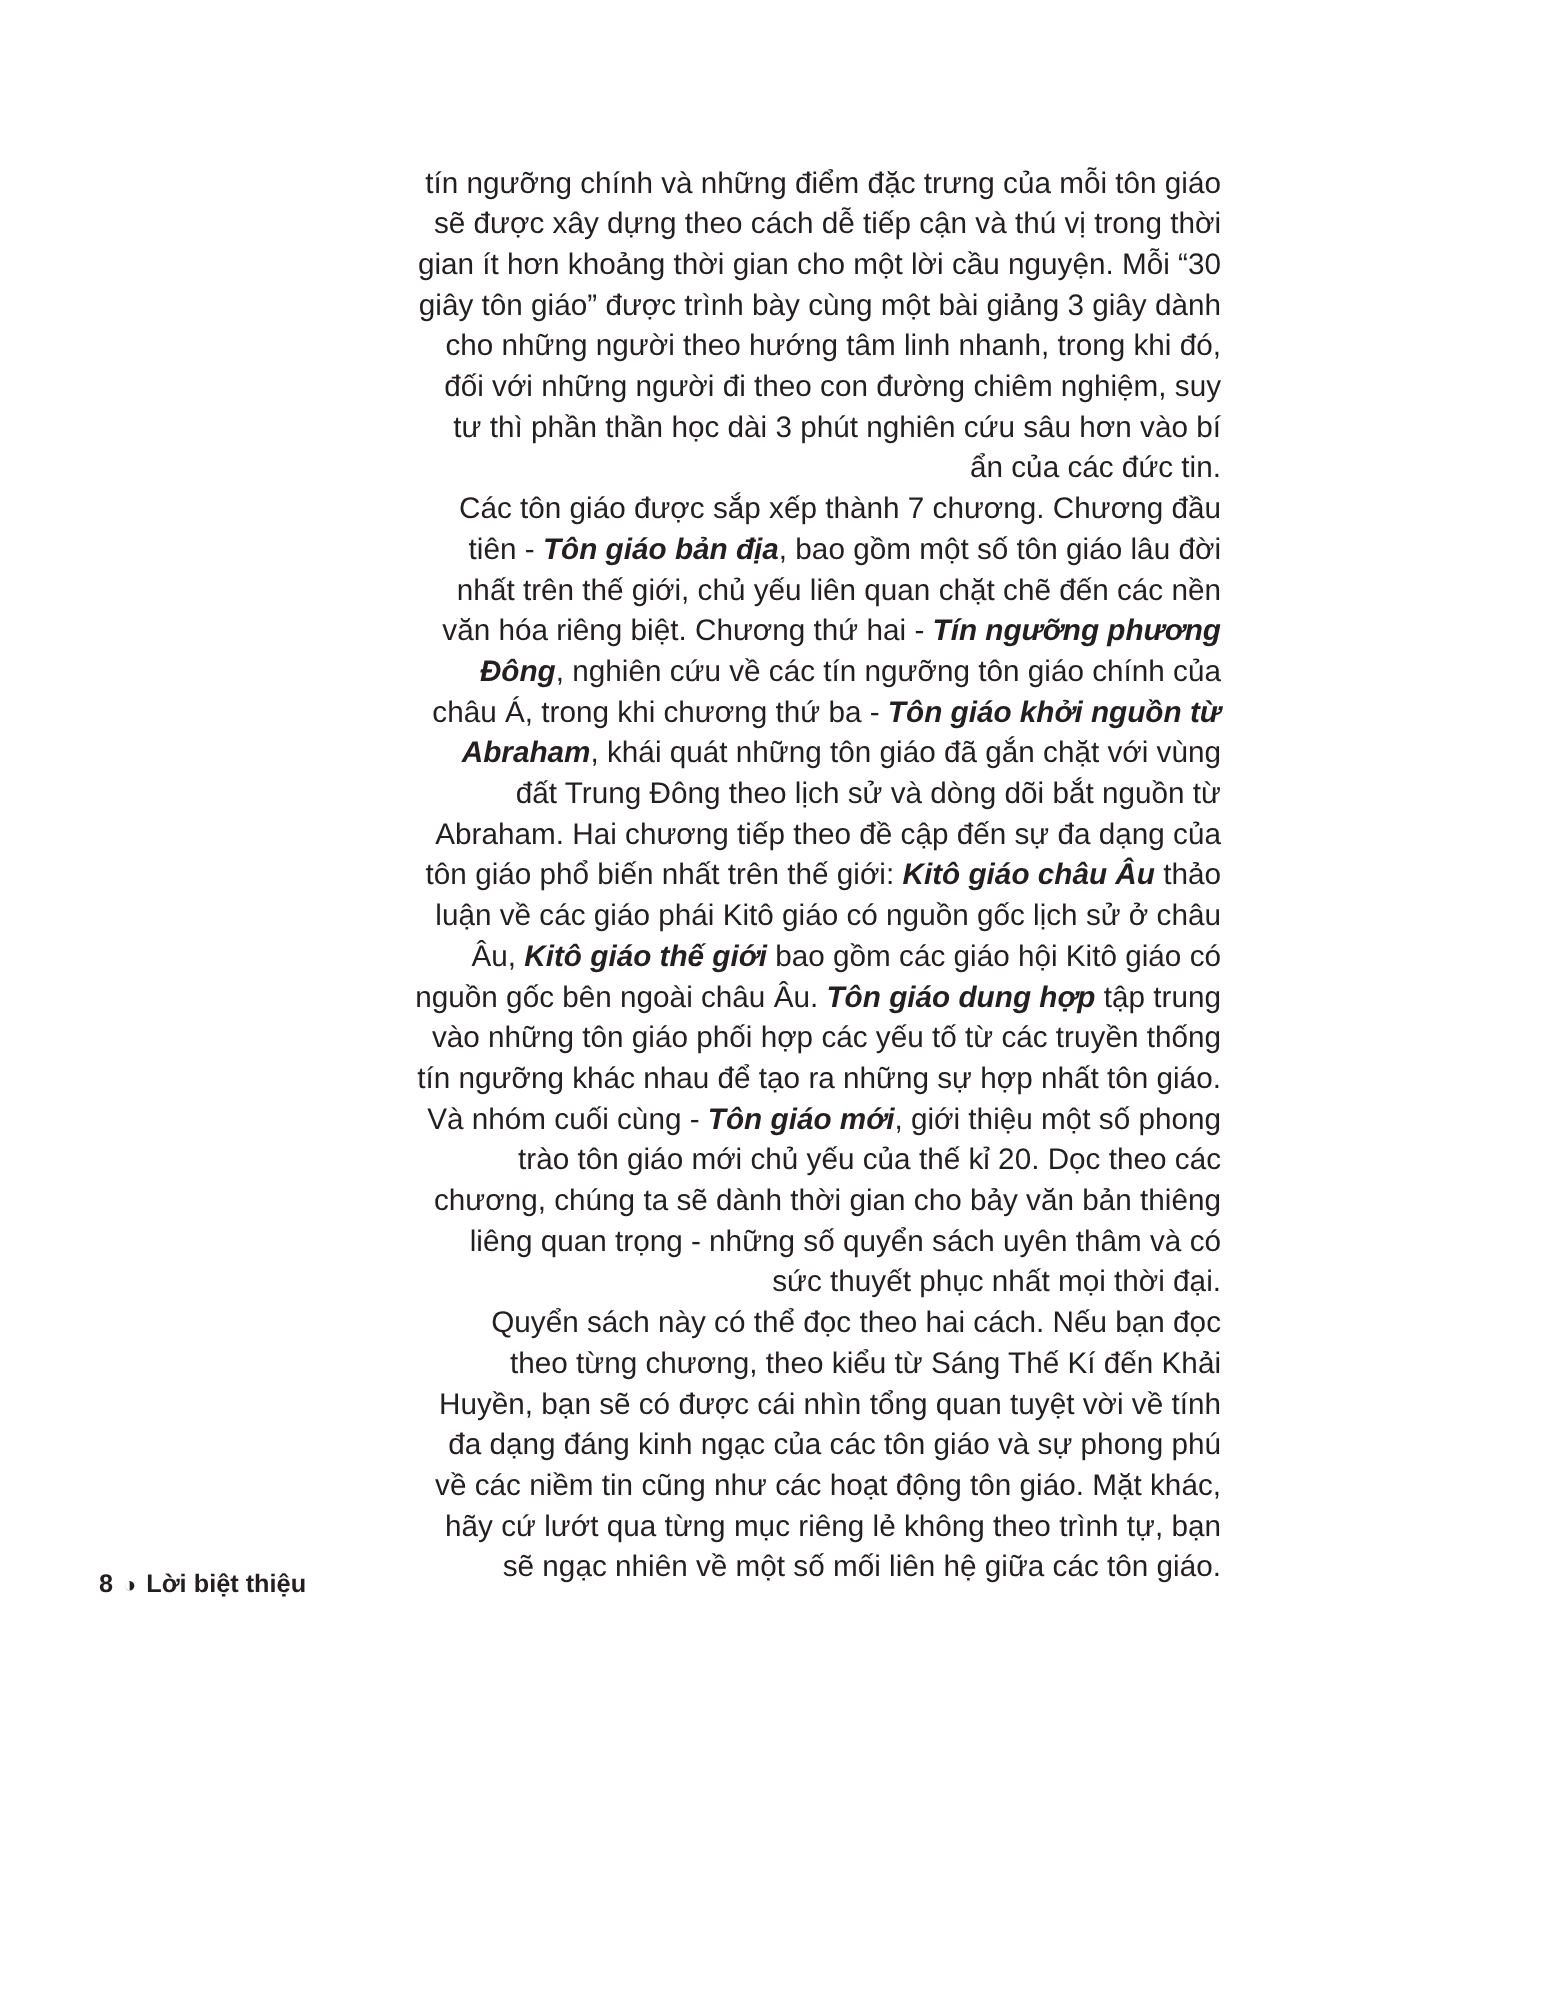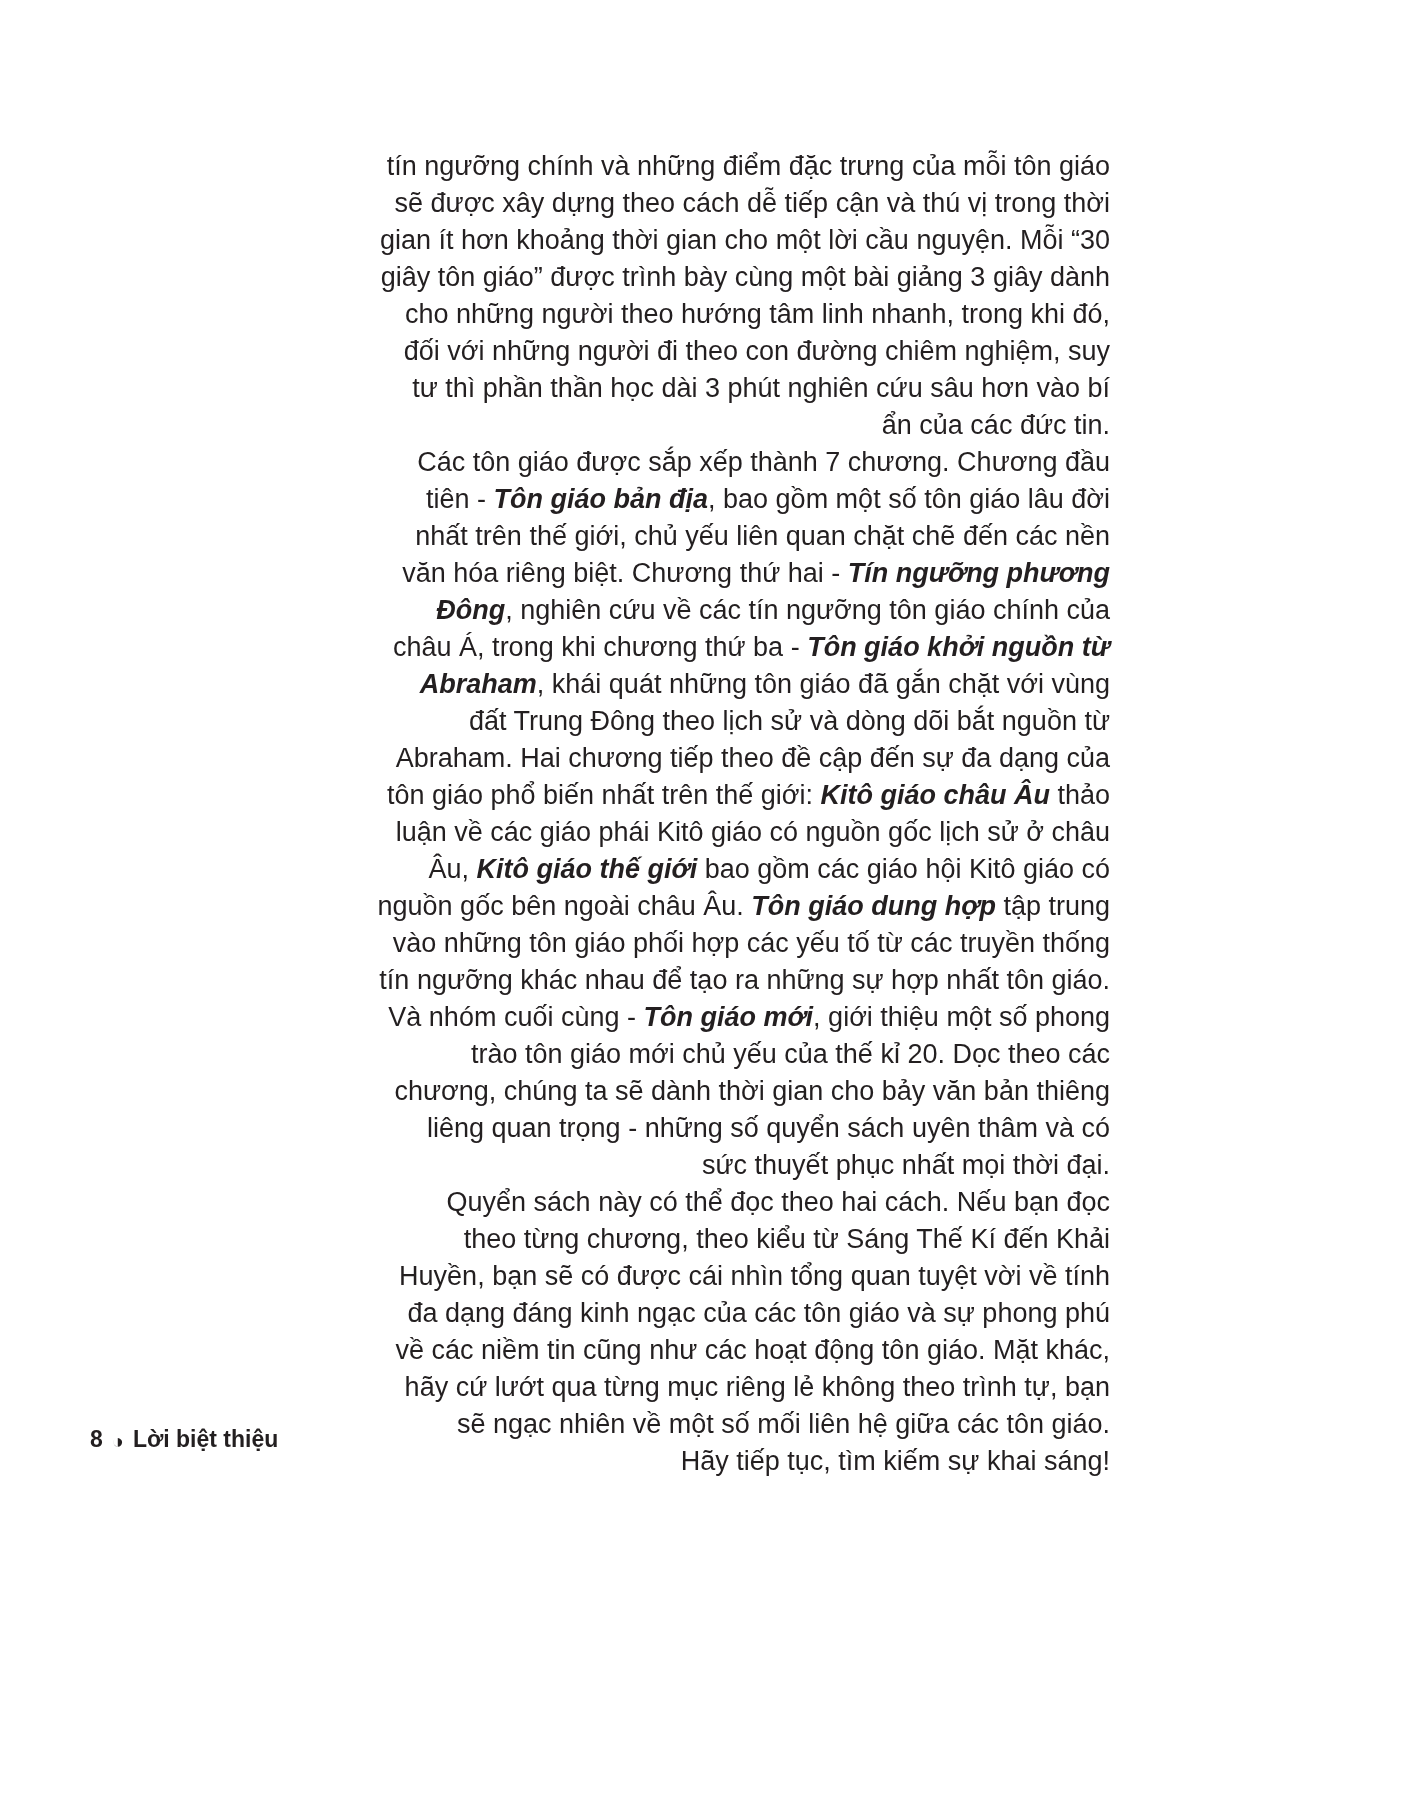--- a/index.html
+++ b/index.html
@@ -57,20 +57,19 @@
     font-weight: 700;
   }
 </style>
 </head>
 <body>
 
 <div class="text-column">
     <p class="para"><span>tín ngưỡng chính và những điểm đặc trưng của mỗi tôn giáo sẽ được xây dựng theo cách dễ tiếp cận và thú vị trong thời gian ít hơn khoảng thời gian cho một lời cầu nguyện. Mỗi “30 giây tôn giáo” được trình bày cùng một bài giảng 3 giây dành cho những người theo hướng tâm linh nhanh, trong khi đó, đối với những người đi theo con đường chiêm nghiệm, suy tư thì phần thần học dài 3 phút nghiên cứu sâu hơn vào bí ẩn của các đức tin.</span></p>
     <p class="para indent"><span>Các tôn giáo được sắp xếp thành 7 chương. Chương đầu tiên - </span><strong>Tôn giáo bản địa</strong><span>, bao gồm một số tôn giáo lâu đời nhất trên thế giới, chủ yếu liên quan chặt chẽ đến các nền văn hóa riêng biệt. Chương thứ hai - </span><strong>Tín ngưỡng phương Đông</strong><span>, nghiên cứu về các tín ngưỡng tôn giáo chính của châu Á, trong khi chương thứ ba - </span><strong>Tôn giáo khởi nguồn từ Abraham</strong><span>, khái quát những tôn giáo đã gắn chặt với vùng đất Trung Đông theo lịch sử và dòng dõi bắt nguồn từ Abraham. Hai chương tiếp theo đề cập đến sự đa dạng của tôn giáo phổ biến nhất trên thế giới: </span><strong>Kitô giáo châu Âu</strong><span> thảo luận về các giáo phái Kitô giáo có nguồn gốc lịch sử ở châu Âu, </span><strong>Kitô giáo thế giới</strong><span> bao gồm các giáo hội Kitô giáo có nguồn gốc bên ngoài châu Âu. </span><strong>Tôn giáo dung hợp</strong><span> tập trung vào những tôn giáo phối hợp các yếu tố từ các truyền thống tín ngưỡng khác nhau để tạo ra những sự hợp nhất tôn giáo. Và nhóm cuối cùng - </span><strong>Tôn giáo mới</strong><span>, giới thiệu một số phong trào tôn giáo mới chủ yếu của thế kỉ 20. Dọc theo các chương, chúng ta sẽ dành thời gian cho bảy văn bản thiêng liêng quan trọng - những số quyển sách uyên thâm và có sức thuyết phục nhất mọi thời đại.</span></p>
     <p class="para indent"><span>Quyển sách này có thể đọc theo hai cách. Nếu bạn đọc theo từng chương, theo kiểu từ Sáng Thế Kí đến Khải Huyền, bạn sẽ có được cái nhìn tổng quan tuyệt vời về tính đa dạng đáng kinh ngạc của các tôn giáo và sự phong phú về các niềm tin cũng như các hoạt động tôn giáo. Mặt khác, hãy cứ lướt qua từng mục riêng lẻ không theo trình tự, bạn sẽ ngạc nhiên về một số mối liên hệ giữa các tôn giáo.</span></p>
-    <p class="para indent"><span>Hãy tiếp tục, tìm kiếm sự khai sáng!</span></p>
   </div>
 
 <div class="footer">
   <span class="page-num">8</span>
   <span class="footer-icon">◑</span>
   <span class="footer-title">Lời biệt thiệu</span>
 </div>
 
 </body></html>

